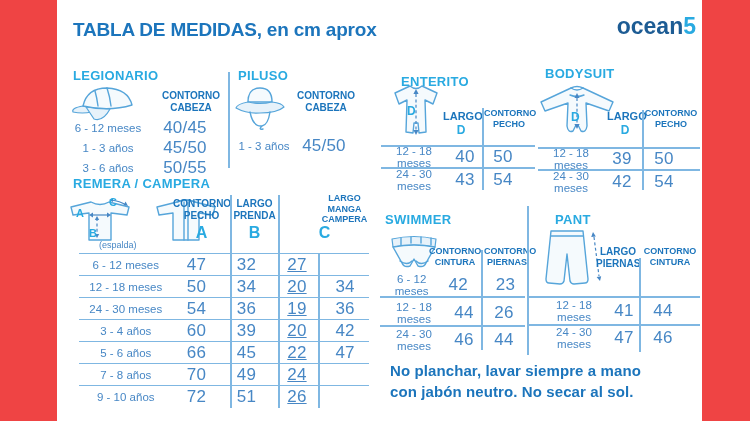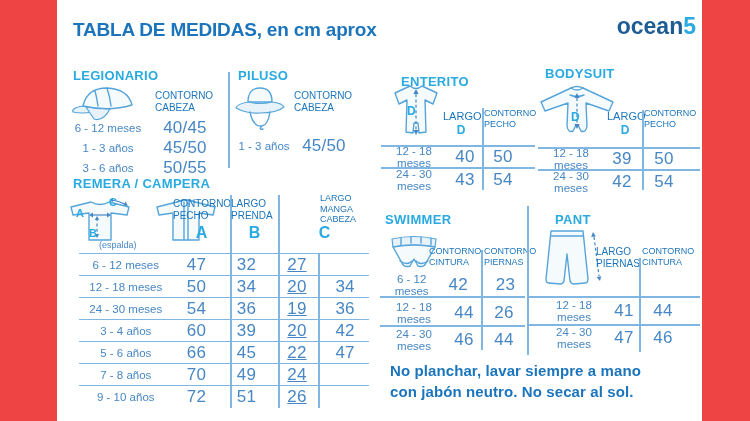--- a/index.html
+++ b/index.html
@@ -6,22 +6,22 @@
   .canvas{position:relative;width:750px;height:421px;background:#ef4444;overflow:hidden;
           font-family:"Liberation Sans", sans-serif;}
   .content{position:absolute;left:57px;top:0;width:645px;height:421px;background:#ffffff;}
   .page-title{position:absolute;left:16px;top:19px;font-size:19px;font-weight:bold;
               color:#1C75BC;letter-spacing:-0.2px;}
   .logo{position:absolute;right:6px;top:13px;font-size:23px;font-weight:bold;
         color:#1D5C94;letter-spacing:0px;}
   .logo .accent{color:#29AAE1;}
 
   .sec-title{position:absolute;font-size:13px;font-weight:bold;color:#29AAE1;letter-spacing:0.3px;}
-  .colhdr{position:absolute;font-size:10px;font-weight:normal;color:#1C75BC;
-          text-align:left;line-height:1.18;}
+  .colhdr{position:absolute;font-size:10px;font-weight:bold;color:#1C75BC;
+          text-align:center;line-height:1.18;}
   .colhdr.sm{font-size:9px;}
   .vline{position:absolute;width:1.5px;background:#7FB7E2;}
   .hline{position:absolute;height:1.5px;background:#7FB7E2;}
 
   .lbl{font-size:11.5px;color:#4787C5;text-align:center;}
   .val{font-size:17px;color:#4787C5;text-align:center;letter-spacing:0.2px;}
   .mrow{position:absolute;display:flex;align-items:center;height:20px;}
   .mrow > span{display:block;}
 
   .bigletter{position:absolute;font-size:16px;font-weight:bold;color:#29AAE1;text-align:center;}
@@ -163,21 +163,21 @@
     <div class="iconletter sm" style="left:32px;top:227px;">B</div>
     <div class="iconletter sm" style="left:52px;top:196px;">C</div>
     <div class="espalda" style="left:42px;top:240px;">(espalda)</div>
 
     <div class="colhdr" style="left:116px;top:198px;width:57px;">CONTORNO PECHO</div>
     <div class="bigletter" style="left:116px;top:224px;width:57px;">A</div>
     <div class="vline" style="left:173px;top:195px;height:213px;"></div>
     <div class="colhdr" style="left:174px;top:198px;width:47px;">LARGO PRENDA</div>
     <div class="bigletter" style="left:174px;top:224px;width:47px;">B</div>
     <div class="vline" style="left:221px;top:195px;height:213px;"></div>
-    <div class="colhdr sm" style="left:263px;top:193px;width:49px;">LARGO MANGA CABEZA</div>
+    <div class="colhdr sm" style="left:263px;top:193px;width:49px;">LARGO MANGA CAMPERA</div>
     <div class="bigletter" style="left:223px;top:224px;width:89px;">C</div>
     <div class="vline" style="left:261px;top:253px;height:155px;"></div>
 
     <div class="rc-rows">
       <div class="rc-row">
         <span class="c-label lbl">6 - 12 meses</span>
         <span class="c-a val">47</span>
         <span class="c-b val">32</span>
         <span class="c-cr val">27</span>
         <span class="c-cc val"></span>

